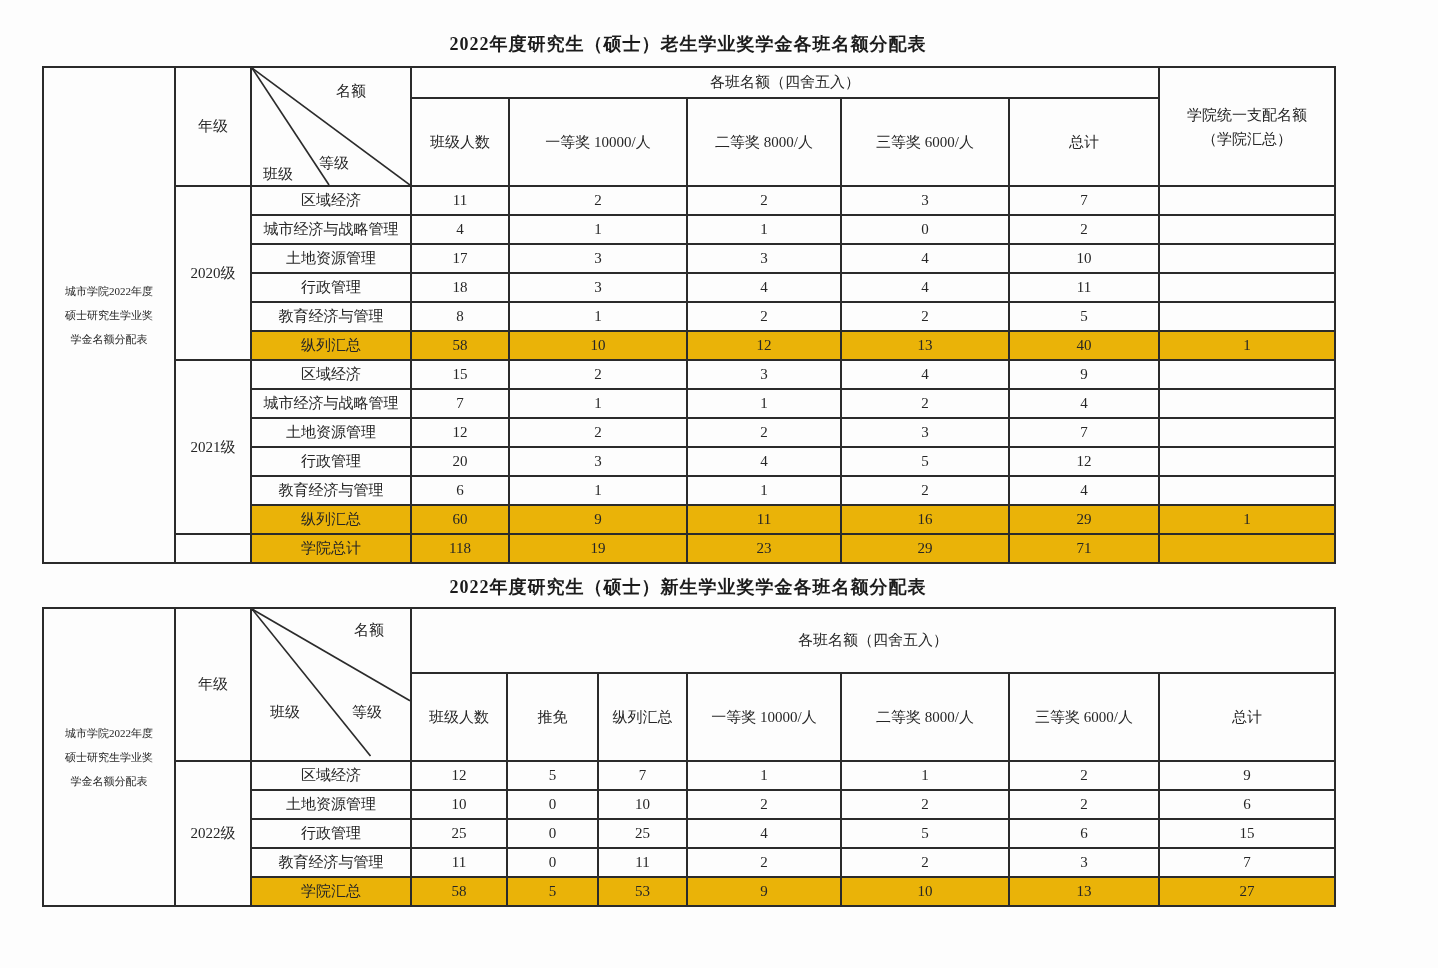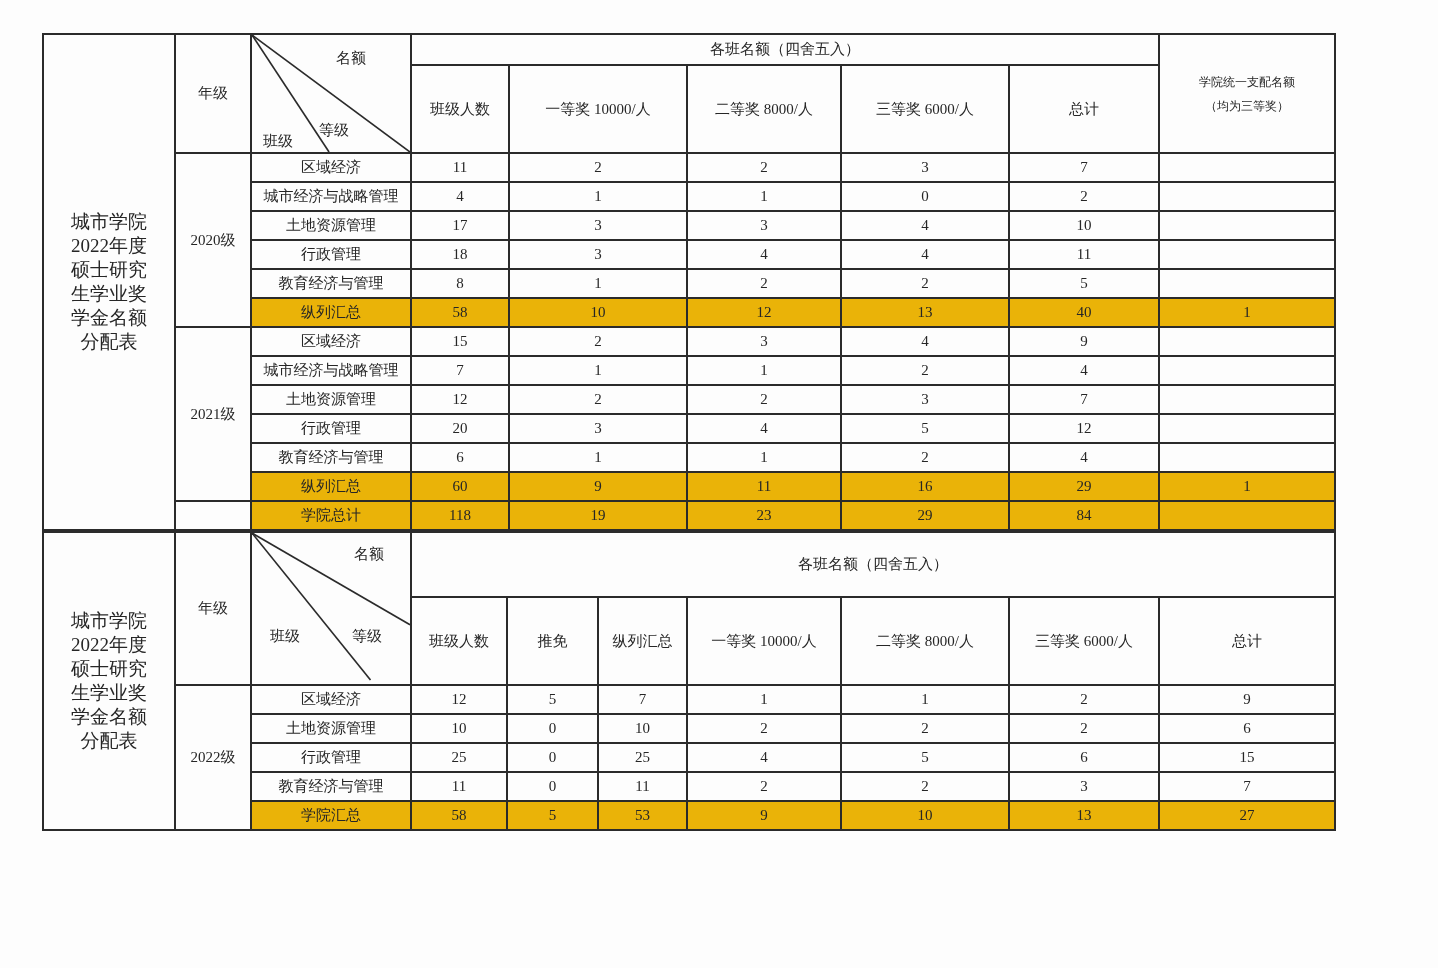--- a/index.html
+++ b/index.html
@@ -32,23 +32,23 @@
   }
   td, th {
     border:2px solid #2b2b2b;
     text-align:center;
     vertical-align:middle;
     font-weight:normal;
     padding:1px 2px;
     overflow:hidden;
   }
   .hl { background:#eab308; }
-  .side-cell { font-size:19px; line-height:24px; padding:2px 21px; }
+  .side-cell { font-size:11px; line-height:24px; padding:2px 21px; }
   .hdr { font-size:15px;border-radius:7px; }
-  .right-hdr { font-size:12px; line-height:24px; }
+  .right-hdr { font-size:15px; line-height:24px; }
   
   .corner { position:relative; padding:18px; }
   .corner svg { position:absolute; left:0; top:0; width:100%; height:100%; display:block; }
   .corner .lab { position:absolute; font-size:15px; white-space:nowrap; }
   .t1 .lab-quota { left:84px; top:14px; }
   .t1 .lab-grade { left:67px; top:86px; }
   .t1 .lab-class { left:11px; top:97px; }
   .t2 .lab-quota { left:102px; top:12px; }
   .t2 .lab-class { left:18px; top:94px; }
   .t2 .lab-grade { left:100px; top:94px; }
@@ -57,20 +57,21 @@
   .h2a { height:65px; }
   .h2b { height:88px; }
   .br { height:29px; }
 </style>
 </head>
 <body>
 
 <div class="page">
   <div class="content">
 
+    <div class="tbl-title t1-title">2022年度研究生（硕士）老生学业奖学金各班名额分配表</div>
 
     <table>
       <colgroup>
         <col style="width:132px">
           <col style="width:76px">
           <col style="width:160px">
         <col style="width:98px">
           <col style="width:178px">
           <col style="width:154px">
         <col style="width:168px">
@@ -86,21 +87,21 @@
             <line x1="0" y1="0" x2="160" y2="119" stroke="#2b2b2b" stroke-width="1.7"></line>
             <line x1="0" y1="0" x2="78" y2="119" stroke="#2b2b2b" stroke-width="1.7"></line>
           </svg>
           <span class="lab lab-quota">名额</span>
           <span class="lab lab-grade">等级</span>
           <span class="lab lab-class">班级</span>
         </td>
         <td colspan="5" class="hdr">各班名额（四舍五入）</td>
         <td rowspan="2" class="right-hdr">
           <div>学院统一支配名额</div>
-          <div>（均为三等奖）</div>
+          <div>（学院汇总）</div>
         </td>
       </tr>
       <tr class="h1b">
         <td class="hdr">班级人数</td>
         <td class="hdr">一等奖 10000/人</td>
         <td class="hdr">二等奖 8000/人</td>
         <td class="hdr">三等奖 6000/人</td>
         <td class="hdr">总计</td>
       </tr>
 
@@ -215,26 +216,27 @@
         <td class="hl">29</td>
         <td class="hl">1</td>
       </tr>
       <tr class="br">
         <td></td>
         <td class="hl">学院总计</td>
         <td class="hl">118</td>
         <td class="hl">19</td>
         <td class="hl">23</td>
         <td class="hl">29</td>
-        <td class="hl">84</td>
+        <td class="hl">71</td>
         <td class="hl"></td>
       </tr>
     </tbody>
       </table>
 
+    <div class="tbl-title t2-title">2022年度研究生（硕士）新生学业奖学金各班名额分配表</div>
 
     <table>
       <colgroup>
         <col style="width:132px">
           <col style="width:76px">
           <col style="width:160px">
         <col style="width:96px">
           <col style="width:91px">
           <col style="width:89px">
         <col style="width:154px">

